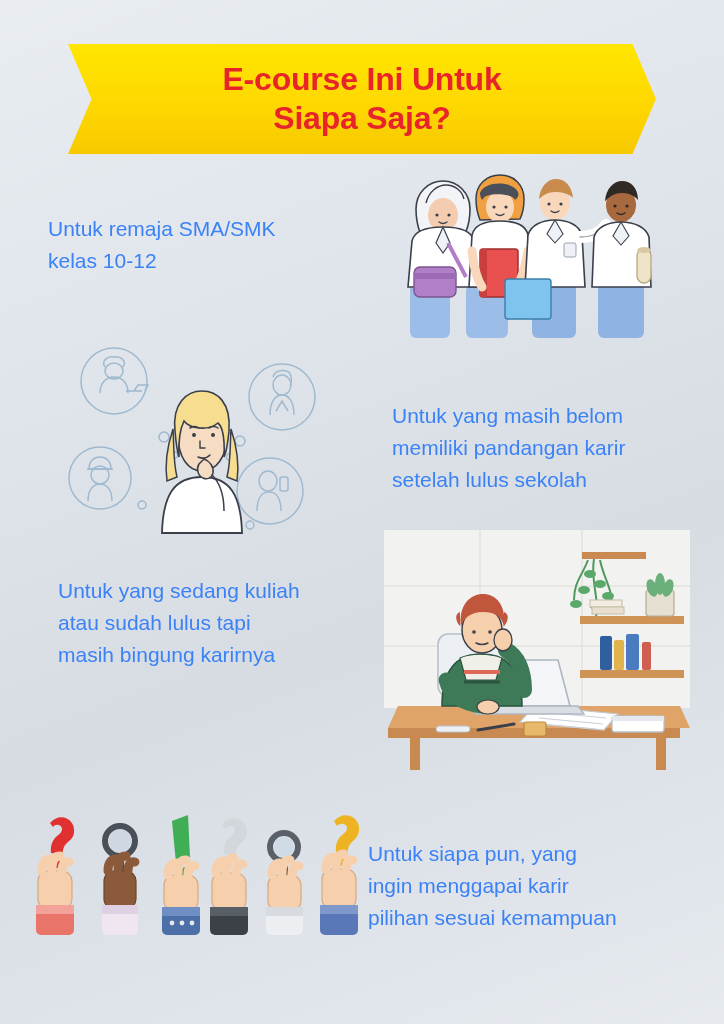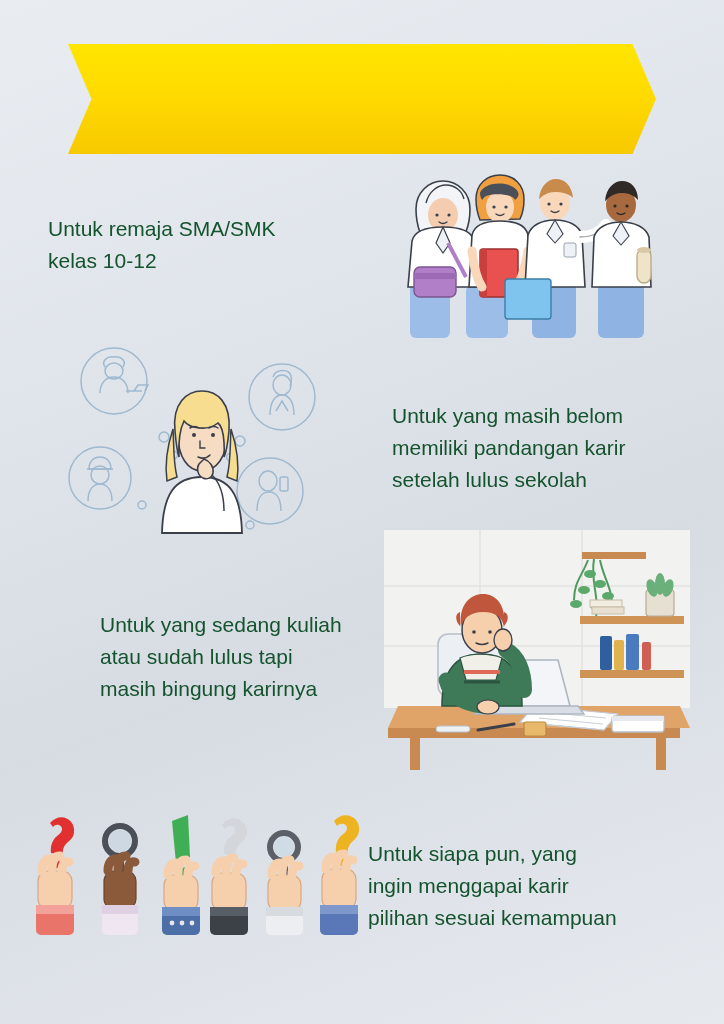--- a/index.html
+++ b/index.html
@@ -44,45 +44,47 @@
     font-weight: bold;
     font-size: 32px;
     letter-spacing: -0.2px;
     line-height: 1.15;
     text-align: center;
   }
 
   
   .blurb {
     position: absolute;
-    color: #14532d;
+    color: #3b82f6;
     font-size: 21px;
     line-height: 1.52;
     white-space: pre-line;
   }
   #blurb1 { left: 48px;  top: 213px;  width: 330px; }
   #blurb2 { left: 392px; top: 400px;  width: 300px; }
-  #blurb3 { left: 58px;  top: 609px;  width: 310px; margin-left: 42px; }
+  #blurb3 { left: 58px;  top: 575px;  width: 310px; }
   #blurb4 { left: 368px; top: 838px;  width: 310px; }
 
   
   .illus { position: absolute; }
   #illus-students { left: 392px; top: 163px; width: 290px; height: 175px; }
   #illus-thinker  { left: 54px;  top: 345px; width: 300px; height: 205px; }
   #illus-desk     { left: 384px; top: 530px; width: 306px; height: 240px; }
   #illus-hands    { left: 22px;  top: 805px; width: 352px; height: 140px; }
 
   svg { display: block; }
 </style>
 </head>
 <body>
 
 <div class="banner-wrap">
   <div class="banner-shape"></div>
   <div class="banner-text">
+    <div class="banner-line">E-course Ini Untuk</div>
+    <div class="banner-line">Siapa Saja?</div>
   </div>
 </div>
 
 <div class="blurb" id="blurb1">Untuk remaja SMA/SMK
 kelas 10-12</div>
 
 <div class="illus" id="illus-students">
   <svg viewBox="0 0 290 175" width="290" height="175" xmlns="http://www.w3.org/2000/svg">
 
     <rect x="18" y="118" width="40" height="57" rx="6" fill="#9dbde9"></rect>

